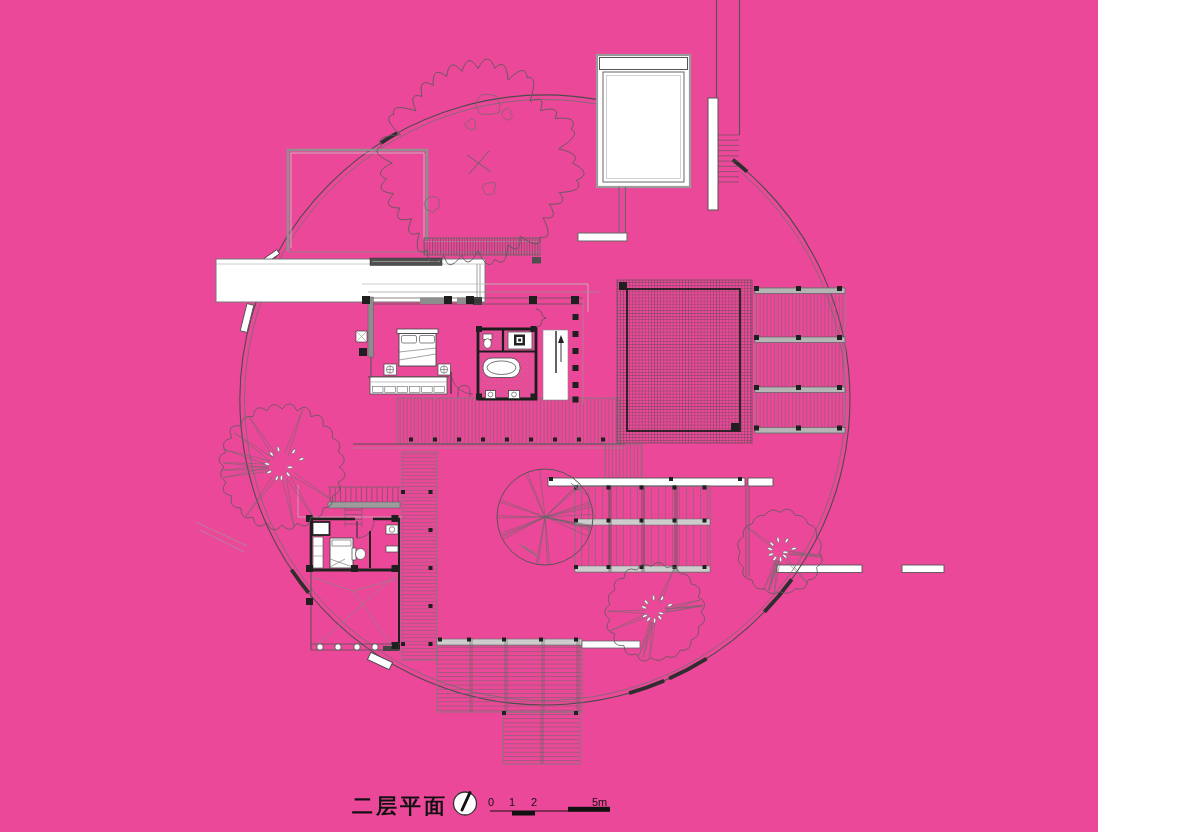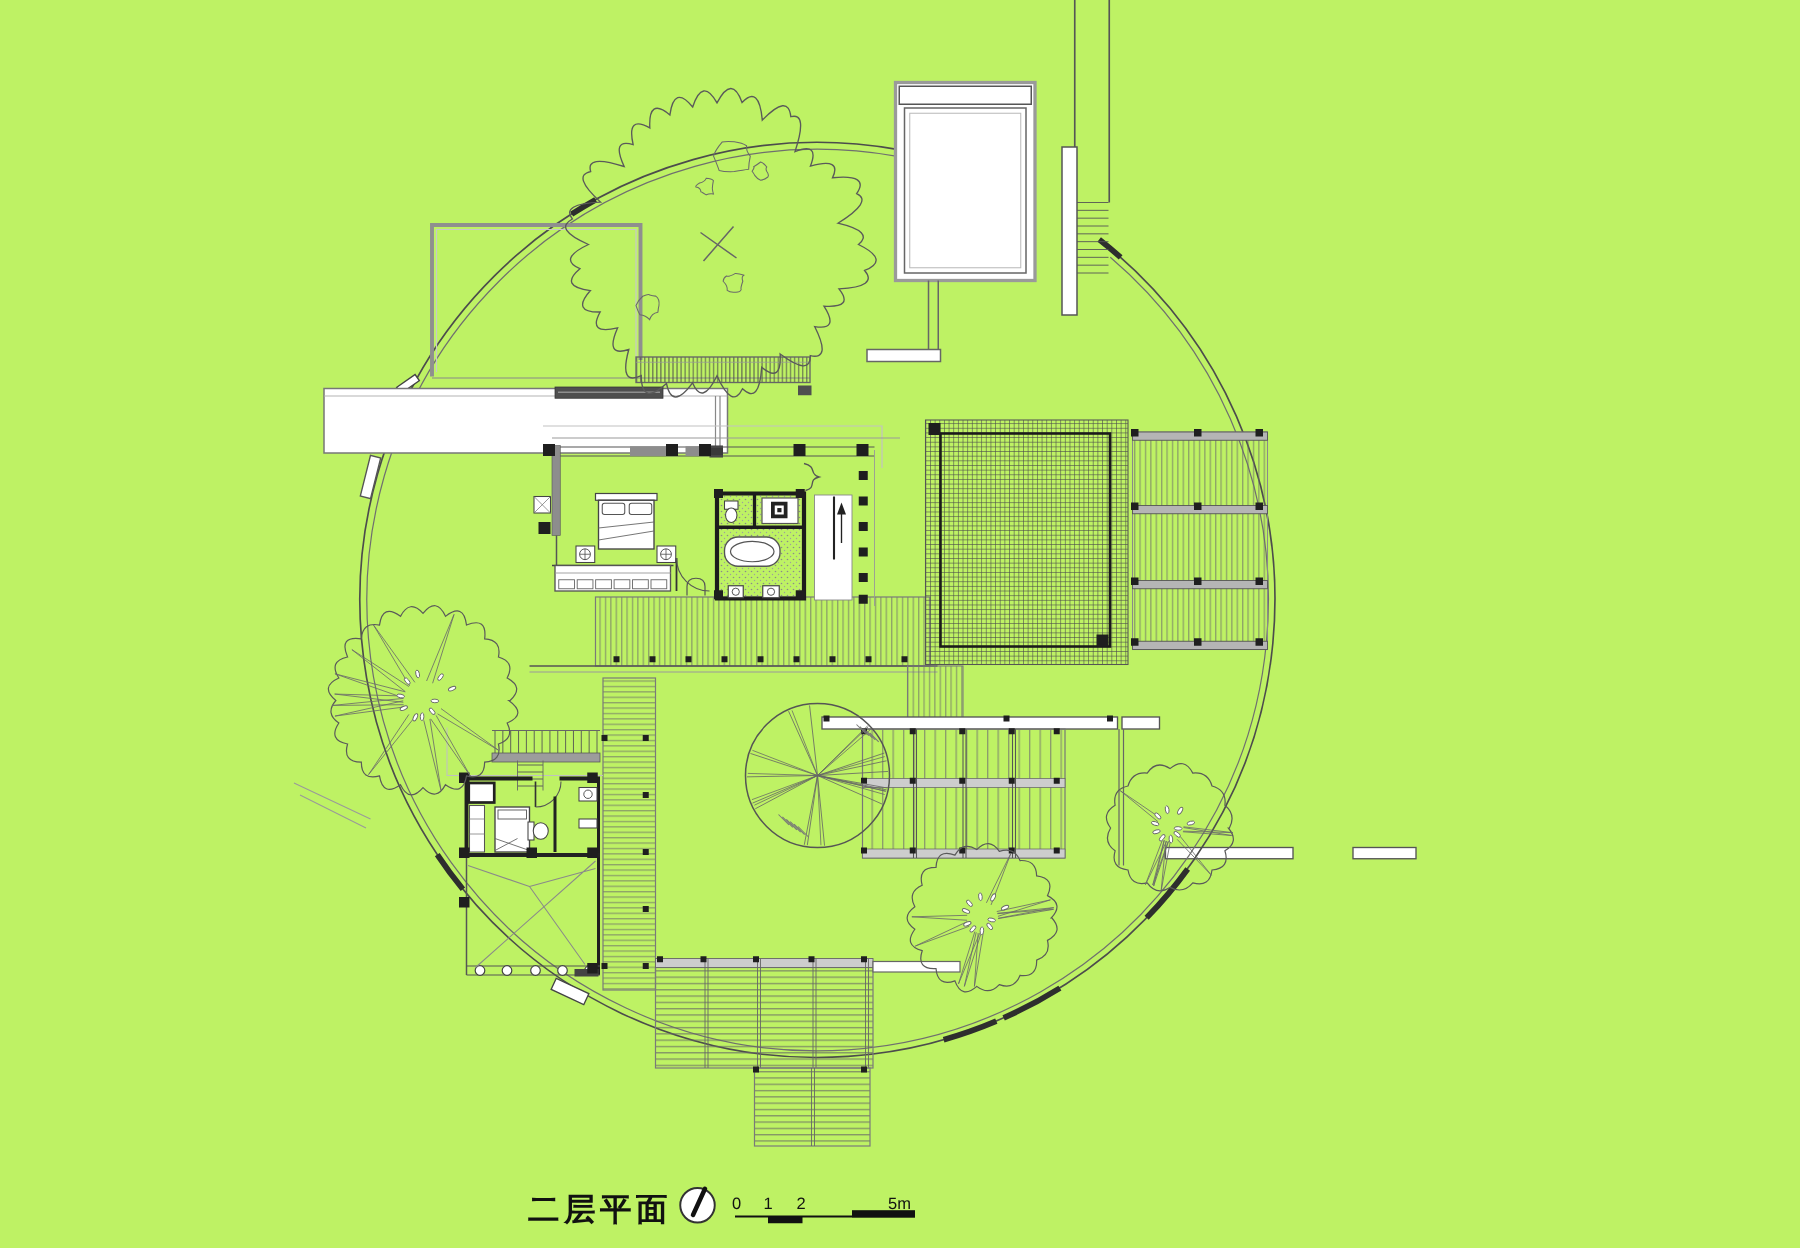--- a/index.html
+++ b/index.html
@@ -1,16 +1,16 @@
 <!DOCTYPE html>
 <html><head>
 <meta charset="utf-8">
 <style>
   html,body{margin:0;padding:0;background:#ffffff;}
-  .canvas{position:relative;width:1200px;height:832px;background:#bef264;overflow:hidden;
+  .canvas{position:relative;width:1098px;height:832px;background:#ec4899;overflow:hidden;
           font-family:"Liberation Sans", sans-serif;}
   svg{position:absolute;left:0;top:0;}
   text{font-family:"Liberation Sans", sans-serif;fill:#111;}
   .title-text{font-size:21px;font-weight:bold;letter-spacing:3px;}
   .scale-text{font-size:11px;}
 </style>
 </head>
 <body>
 
 <div class="canvas">

